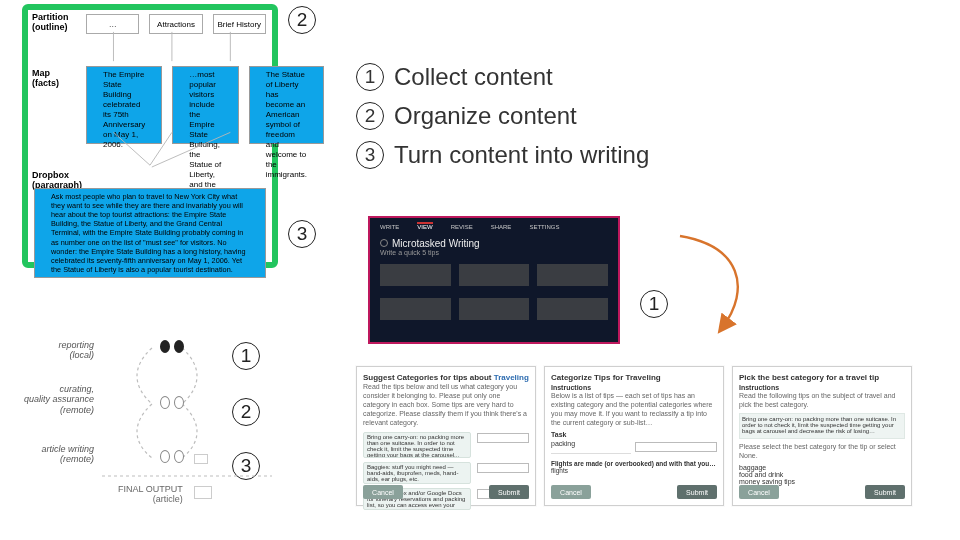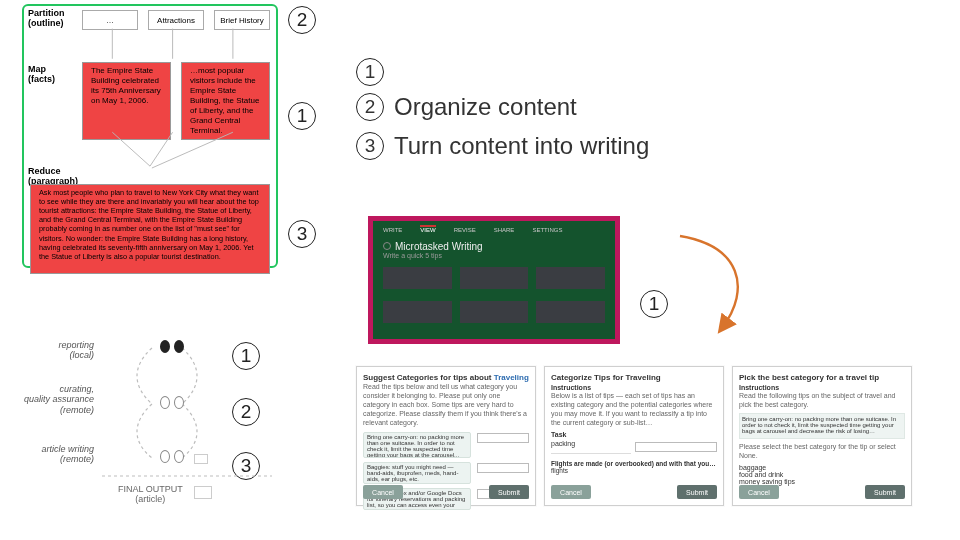--- a/index.html
+++ b/index.html
@@ -1,34 +1,34 @@
 <!DOCTYPE html>
 <html><head>
 <meta charset="utf-8">
 <style>
   *{box-sizing:border-box;margin:0;padding:0}
   body{font-family:"Segoe UI",Arial,sans-serif;background:#fff;width:960px;height:540px;position:relative;overflow:hidden}
   .page{position:relative;width:960px;height:540px}
   .circ{display:inline-flex;align-items:center;justify-content:center;width:28px;height:28px;border:1.5px solid #222;border-radius:50%;font-size:19px;color:#222;position:absolute;background:#fff}
 
   
-  .diagram1{position:absolute;left:22px;top:4px;width:256px;height:264px;border:2px solid #22c55e;border-radius:6px;padding:6px}
+  .diagram1{position:absolute;left:22px;top:4px;width:256px;height:264px;border:6px solid #22c55e;border-radius:6px;padding:6px}
   .d1lab{font-size:9px;font-weight:bold}
-  .d1box{border:1px solid #999;font-size:8px;line-height:1.25;padding:3px 8px;background:#ef4444}
+  .d1box{border:1px solid #999;font-size:8px;line-height:1.25;padding:3px 16px;background:#0ea5e9}
   .d1row{position:absolute;left:6px;right:6px;display:flex;gap:10px}
   .d1head{height:20px;display:flex;align-items:center;justify-content:center;border:1px solid #aaa;flex:1;font-size:8px;background:#fff}
   svg.linker{position:absolute;inset:0;width:100%;height:100%;pointer-events:none}
 
   
   .keylist{position:absolute;left:356px;top:56px;font-size:24px;color:#333;line-height:1.55}
   .keylist .row{display:flex;align-items:center;gap:10px;margin:2px 0}
   .inum{display:inline-flex;width:28px;height:28px;border:1.5px solid #222;border-radius:50%;align-items:center;justify-content:center;font-size:19px}
 
   
-  .micro{position:absolute;left:368px;top:216px;width:252px;height:128px;background:#14532d;color:#ddd;border:5px solid #be185d;font-size:8px}
+  .micro{position:absolute;left:368px;top:216px;width:252px;height:128px;background:#0f172a;color:#ddd;border:2px solid #be185d;font-size:8px}
   .micro .tabs{display:flex;gap:18px;padding:4px 10px;font-size:6px;color:#c6c6c6}
   .micro .tabs span{border-top:2px solid transparent}
   .micro .tabs .on{border-top:2px solid #c33;color:#fff}
   .micro .title{padding:4px 10px 0;color:#eee;font-size:10px}
   .micro .sub{padding:0 10px 4px;color:#9a9a9a;font-size:7px}
   .micro .dot{display:inline-block;width:8px;height:8px;border:1px solid #888;border-radius:50%;margin-right:4px}
   .micro .grid{display:flex;gap:8px;padding:4px 10px 8px}
   .micro .cell{flex:1;height:22px;background:#3a3d42}
   .arcarrow{position:absolute;left:660px;top:228px;width:100px;height:110px}
 
@@ -70,39 +70,41 @@
     <div class="d1row" style="top:4px;left:58px">
       <div class="d1head">…</div>
       <div class="d1head">Attractions</div>
       <div class="d1head">Brief History</div>
     </div>
     <div class="d1lab" style="position:absolute;left:4px;top:58px;white-space:pre">Map
 (facts)</div>
     <div class="d1row" style="top:56px;left:58px">
       <div class="d1box" style="flex:1;height:78px">The Empire State Building celebrated its 75th Anniversary on May 1, 2006.</div>
       <div class="d1box" style="flex:1;height:78px">…most popular visitors include the Empire State Building, the Statue of Liberty, and the Grand Central Terminal.</div>
+      <div class="d1box" style="flex:1;height:78px">The Statue of Liberty has become an American symbol of freedom and welcome to the immigrants.</div>
     </div>
     <svg class="linker" viewBox="0 0 256 276">
       <g stroke="#b7b7b7" stroke-width="1" fill="none">
         <line x1="88" y1="24" x2="88" y2="56"></line>
           <line x1="152" y1="24" x2="152" y2="56"></line>
           <line x1="216" y1="24" x2="216" y2="56"></line>
         <line x1="88" y1="134" x2="128" y2="170"></line>
           <line x1="152" y1="134" x2="128" y2="170"></line>
           <line x1="216" y1="134" x2="130" y2="172"></line>
       </g>
     </svg>
-    <div class="d1lab" style="position:absolute;left:4px;top:160px;white-space:pre">Reduce
+    <div class="d1lab" style="position:absolute;left:4px;top:160px;white-space:pre">Dropbox
 (paragraph)</div>
     <div class="d1box" style="position:absolute;left:6px;right:6px;top:178px;height:90px;font-size:7.3px">Ask most people who plan to travel to New York City what they want to see while they are there and invariably you will hear about the top tourist attractions: the Empire State Building, the Statue of Liberty, and the Grand Central Terminal, with the Empire State Building probably coming in as number one on the list of "must see" for visitors. No wonder: the Empire State Building has a long history, having celebrated its seventy-fifth anniversary on May 1, 2006. Yet the Statue of Liberty is also a popular tourist destination.</div>
   </div>
 
   <div class="keylist">
     <div class="row">
         <span class="inum">1</span>
+        <span>Collect content</span>
       </div>
     <div class="row">
         <span class="inum">2</span>
         <span>Organize content</span>
       </div>
     <div class="row">
         <span class="inum">3</span>
         <span>Turn content into writing</span>
       </div>
   </div>
@@ -154,21 +156,21 @@
         <line x1="20" y1="150" x2="190" y2="150"></line>
       </g>
     </svg>
     <span class="bead" style="left:78px;top:14px"></span>
     <span class="bead" style="left:92px;top:14px"></span>
     <span class="bead beadw" style="left:78px;top:70px"></span>
     <span class="bead beadw" style="left:92px;top:70px"></span>
     <span class="bead beadw" style="left:78px;top:124px"></span>
     <span class="bead beadw" style="left:92px;top:124px"></span>
     <span class="smallpage" style="left:112px;top:128px"></span>
-    <div style="position:absolute;left:36px;top:158px;font-size:9px;color:#666;text-align:center;white-space:pre">FINAL OUTPUT
+    <div style="position:absolute;left:36px;top:158px;font-size:9px;color:#666;text-align:right;white-space:pre">FINAL OUTPUT
 (article)</div>
     <span class="smallpage" style="left:112px;top:160px;width:18px;height:13px"></span>
   </div>
 
   <div class="forms">
     <div class="form">
       <h4><span>Suggest Categories for tips about</span> <span class="link">Traveling</span></h4>
       <div class="sub">Read the tips below and tell us what category you consider it belonging to. Please put only one category in each box. Some tips are very hard to categorize. Please classify them if you think there's a relevant category.</div>
       <div style="display:flex;gap:4px;margin:2px 0">
         <span class="pill" style="flex:2;height:26px;overflow:hidden">Bring one carry-on: no packing more than one suitcase. In order to not check it, limit the suspected time getting your bags at the carousel...</span>

